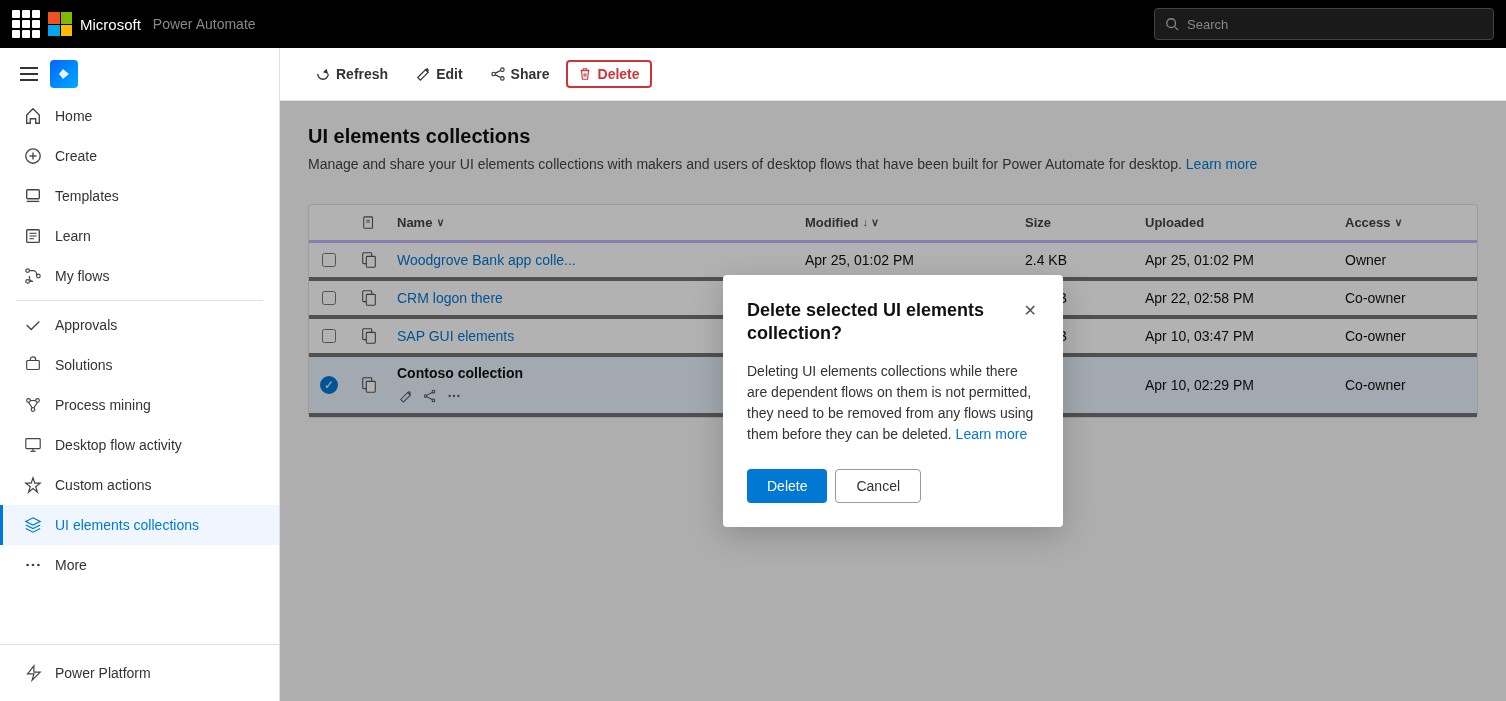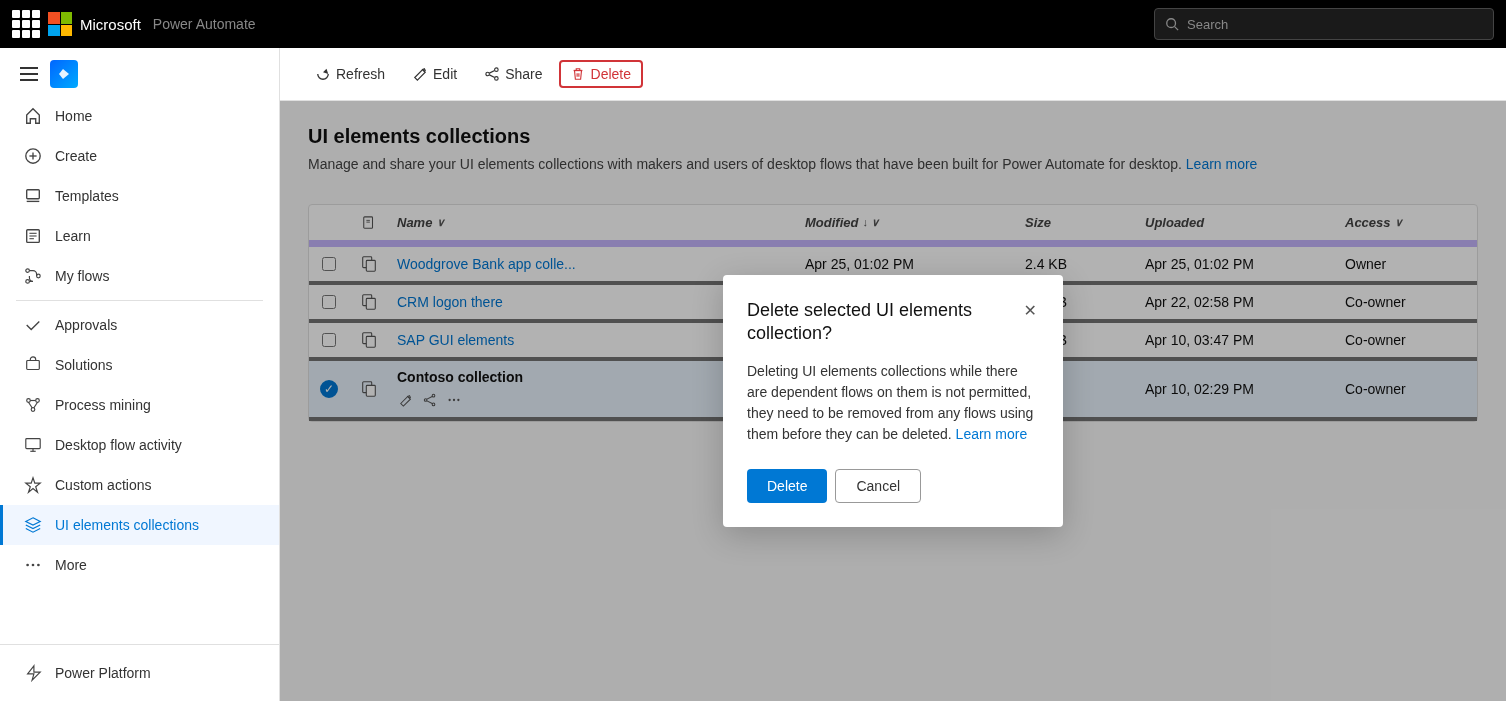--- a/index.html
+++ b/index.html
@@ -127,20 +127,21 @@
       display: flex;
       align-items: center;
       gap: 6px;
       padding: 6px 12px;
       border: none;
       background: transparent;
       cursor: pointer;
       border-radius: 4px;
       font-size: 14px;
       color: #333;
+      font-weight: bold;
     }
     .toolbar-btn.delete-btn {
       border: 2px solid #d13438;
       color: #d13438;
       padding: 4px 10px;
     }
 
     
     .page-content {
       flex: 1;
@@ -151,25 +152,24 @@
     .page-title { font-size: 20px; font-weight: 600; color: #111; margin-bottom: 8px; }
     .page-desc { font-size: 14px; color: #444; margin-bottom: 32px; }
     .page-desc a { color: #0078d4; text-decoration: none; }
 
     
     .table-container { background: #fff; border: 1px solid #e0e0e0; border-radius: 4px; }
     .table-header {
       display: grid;
       grid-template-columns: 40px 40px 1fr 220px 120px 200px 140px;
       padding: 10px 0;
-      border-bottom: 7px solid #c4b5fd;
+      border-bottom: 3px solid #c4b5fd;
       font-size: 13px;
       color: #444;
       font-weight: 600;
-      font-style: italic;
     }
     .table-header .col { padding: 0 8px; display: flex; align-items: center; gap: 4px; }
     .table-row {
       display: grid;
       grid-template-columns: 40px 40px 1fr 220px 120px 200px 140px;
       padding: 8px 0;
       border-bottom: 4px solid #737373;
       align-items: center;
       font-size: 14px;
       color: #111;
@@ -222,21 +222,21 @@
       width: 340px;
       box-shadow: 0 8px 32px rgba(0,0,0,0.2);
       position: relative;
     }
     .dialog-header {
       display: flex;
       align-items: flex-start;
       justify-content: space-between;
       margin-bottom: 16px;
     }
-    .dialog-title { font-size: 18px; font-weight: 400; color: #111; flex: 1; padding-right: 12px; line-height: 1.3; }
+    .dialog-title { font-size: 18px; font-weight: 700; color: #111; flex: 1; padding-right: 12px; line-height: 1.3; }
     .dialog-close {
       background: transparent;
       border: none;
       cursor: pointer;
       font-size: 16px;
       color: #555;
       padding: 2px;
       flex-shrink: 0;
     }
     .dialog-body { font-size: 14px; color: #333; line-height: 1.5; margin-bottom: 24px; }

